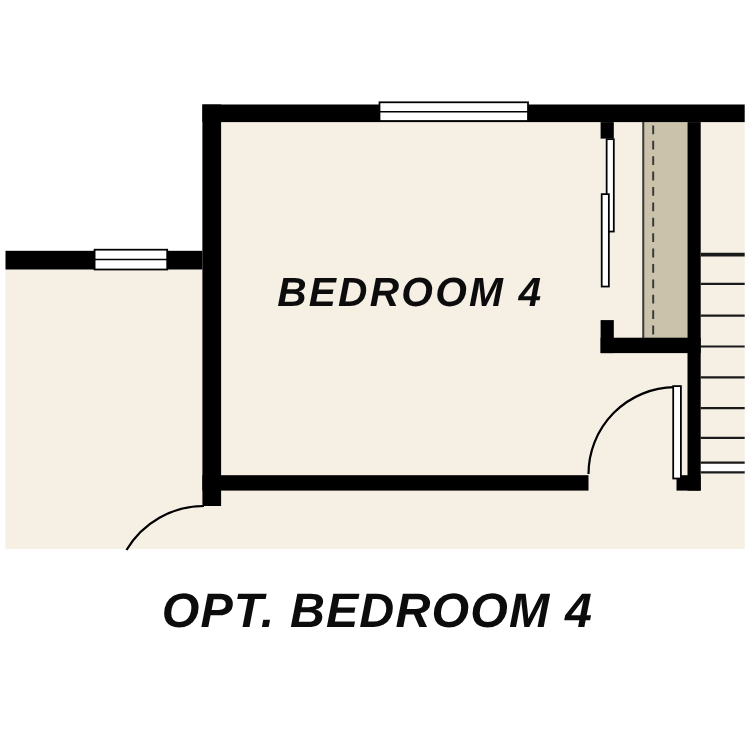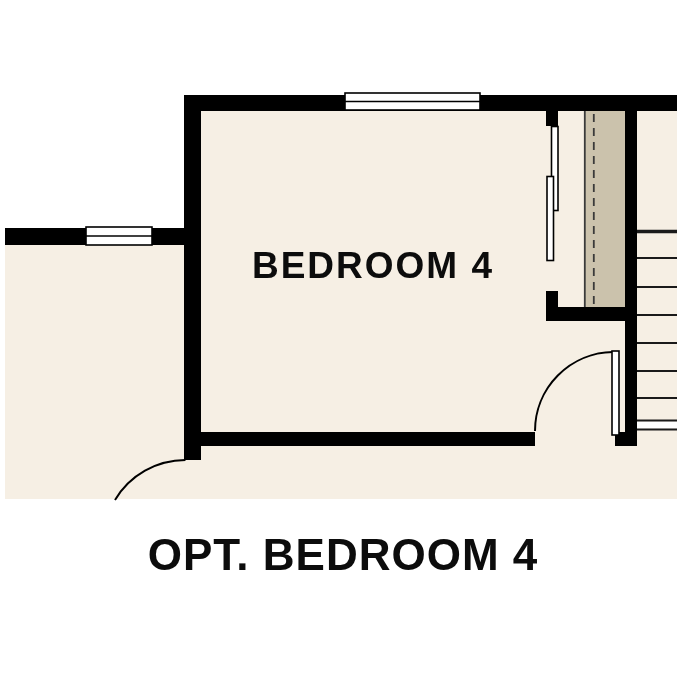--- a/index.html
+++ b/index.html
@@ -9,21 +9,21 @@
     --wall:#000000;
     --line:#1a1a1a;
   }
   html,body{margin:0;padding:0;}
   body{
     width:687px;height:687px;
     background:var(--background);
     font-family:"Liberation Sans", sans-serif;
     overflow:hidden;
   }
-  .canvas{position:relative;width:687px;height:687px;}
+  .canvas{position:relative;width:687px;height:687px;font-style:italic;}
   svg{display:block;}
   .floor{fill:var(--floor);}
   .chase{fill:var(--stair-chase);}
   .wall{fill:var(--wall);}
   .opening{fill:#ffffff;stroke:var(--wall);stroke-width:1.6;}
   .thinline{stroke:var(--line);stroke-width:2;}
   .thickline{stroke:var(--line);stroke-width:3.5;}
   .edge{stroke:#3a3a3a;stroke-width:1.8;}
   .dashline{stroke:#3a3a3a;stroke-width:1.8;stroke-dasharray:8 6;}
   .swing{fill:none;stroke:var(--wall);stroke-width:2;}

